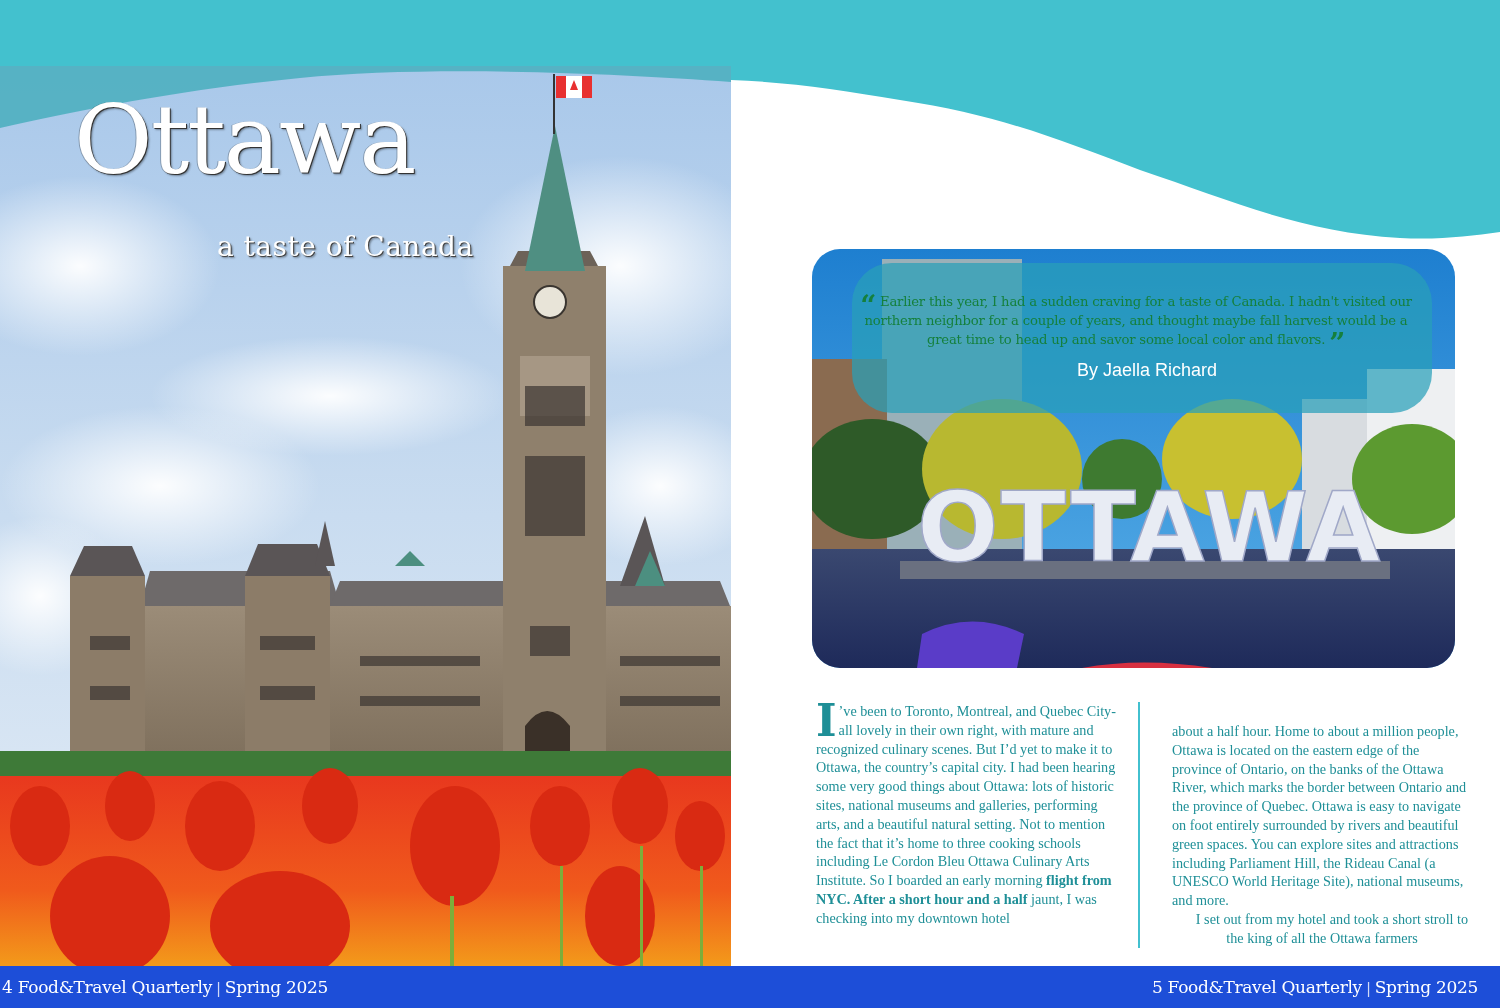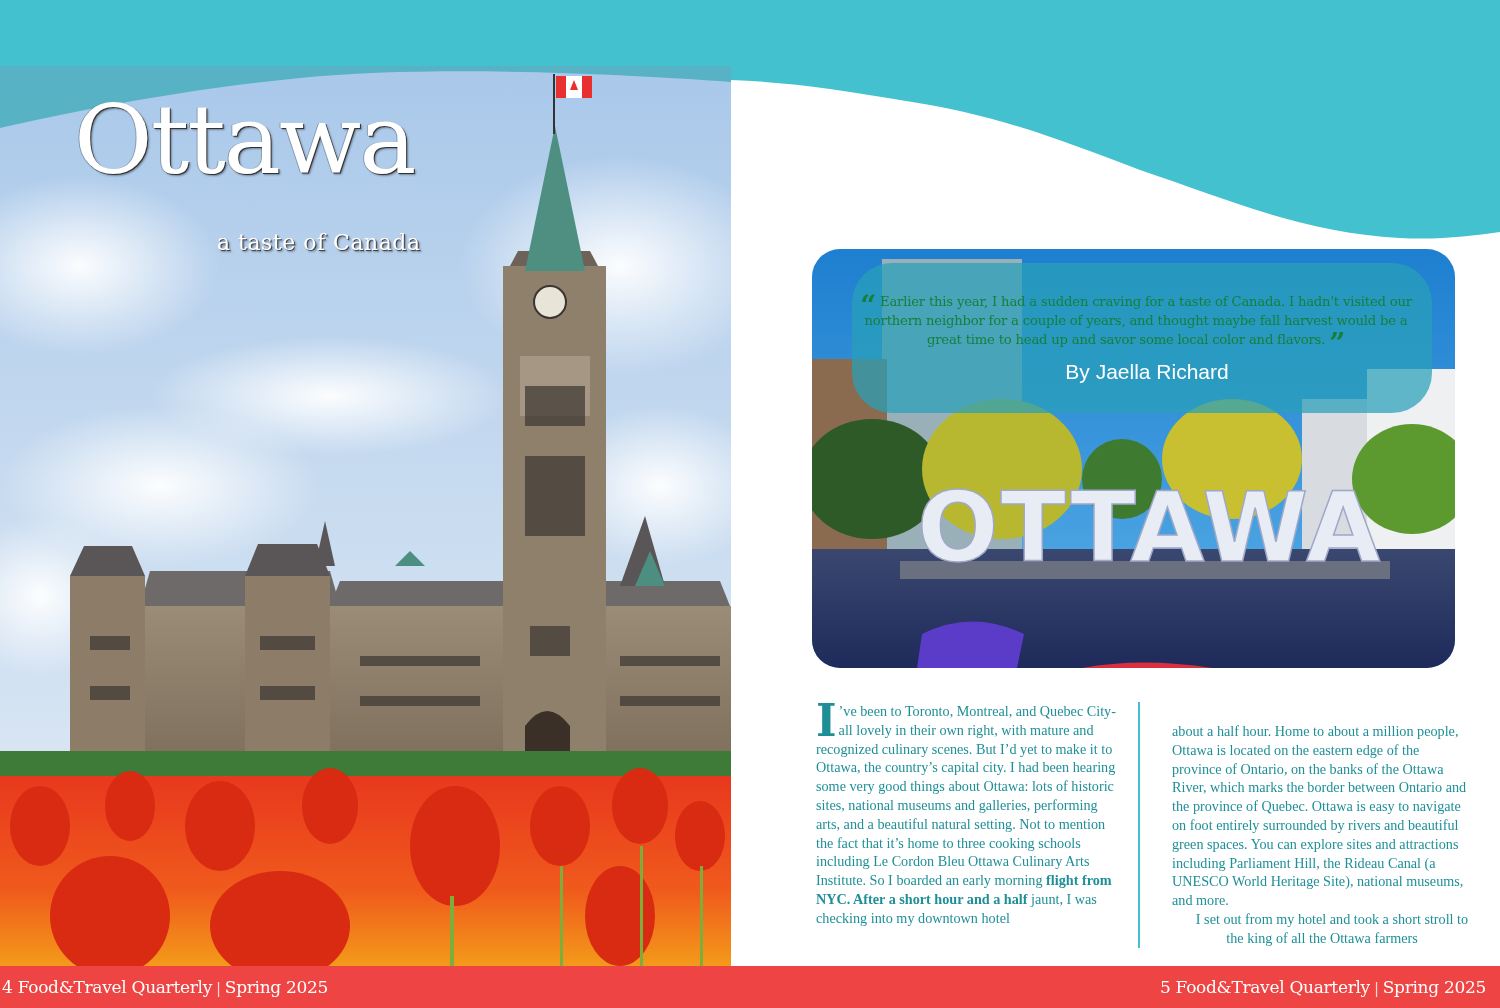--- a/index.html
+++ b/index.html
@@ -17,61 +17,61 @@
   .hero-cap { position: absolute; left: 0; top: 0; width: 731px; height: 80px; z-index: 3; }
 
   .hero-title {
     position: absolute; left: 74px; top: 92px; z-index: 5;
     font-family: "DejaVu Serif", serif; font-size: 96px; font-weight: 400; letter-spacing: -2px;
     color: #ffffff; line-height: 1;
     text-shadow: 1px 1px 0 #333, -1px 0 0 rgba(0,0,0,0.25), 2px 2px 2px rgba(0,0,0,0.35);
   }
   .hero-subtitle {
     position: absolute; left: 217px; top: 230px; z-index: 5;
-    font-family: "DejaVu Serif", serif; font-size: 22px; color: #ffffff; letter-spacing: 0.5px;
+    font-family: "DejaVu Serif", serif; font-size: 28px; color: #ffffff; letter-spacing: 0.5px;
     text-shadow: 1px 1px 0 #444, 2px 2px 2px rgba(0,0,0,0.4);
   }
 
   
   .feature { position: absolute; left: 812px; top: 249px; width: 643px; height: 419px; border-radius: 28px; overflow: hidden; z-index: 2; }
   .feature svg { display: block; }
   .quote-box {
     position: absolute; left: 40px; top: 14px; width: 580px; height: 150px;
     background: rgba(40, 160, 185, 0.72); border-radius: 40px 40px 40px 40px;
     z-index: 4;
   }
   .quote-text {
     position: absolute; left: 846px; top: 292px; width: 580px; z-index: 6;
     text-align: center; color: #15803d;
     font-family: "DejaVu Serif", serif; font-size: 13.2px; line-height: 19px; letter-spacing: -0.2px;
   }
   .quote-mark { font-family: "DejaVu Serif", serif; font-weight: bold; font-size: 28px; line-height: 0; vertical-align: -9px; }
   .byline {
     position: absolute; left: 812px; top: 360px; width: 670px; z-index: 6; text-align: center;
-    font-family: "Liberation Sans", sans-serif; font-size: 21px; color: #ffffff; letter-spacing: 0px; font-weight: 300;
+    font-family: "Liberation Sans", sans-serif; font-size: 18px; color: #ffffff; letter-spacing: 0px; font-weight: 300;
   }
 
   
   .col { position: absolute; z-index: 3; color: #1e8f97; font-family: "Liberation Serif", serif; font-size: 14.2px; line-height: 18.8px; }
   .col-1 { left: 816px; top: 702px; width: 305px; }
   .col-2 { left: 1172px; top: 722px; width: 300px; }
   .col p { margin: 0; }
   .dropcap {
     float: left; font-family: "DejaVu Serif", serif; font-size: 44px; line-height: 34px; color: #1e8f97;
     margin: 2px 2px 0 0; font-weight: bold;
   }
   .bold { font-weight: bold; }
   .indent { text-indent: 20px; text-align: center; }
   .col-divider { position: absolute; left: 1138px; top: 702px; width: 2px; height: 246px; background: #42c0cf; z-index: 3; }
 
   
-  .footer { position: absolute; left: 0; top: 966px; width: 1500px; height: 42px; background: #ef4444; z-index: 4; }
+  .footer { position: absolute; left: 0; top: 966px; width: 1500px; height: 42px; background: #1d4ed8; z-index: 4; }
   .folio { position: absolute; top: 11px; color: #ffffff; font-family: "DejaVu Serif", serif; font-size: 17px; letter-spacing: -0.3px; }
   .folio-left { left: 2px; }
-  .folio-right { right: 14px; }
+  .folio-right { right: 22px; }
   .folio .sep { opacity: 0.8; margin: 0 4px; font-size: 15px; }
 </style>
 </head>
 <body>
 
 <div class="spread">
 
   <svg class="top-wave" viewBox="0 0 1500 245" width="1500" height="245">
     <path d="M0 0 H1500 V232 C1470 236 1440 240 1400 238 C1300 232 1230 200 1140 170 C1060 140 1000 115 900 100 C840 90 790 82 731 80 L731 66 L0 66 Z" fill="#43c1ce"></path>
   </svg>

